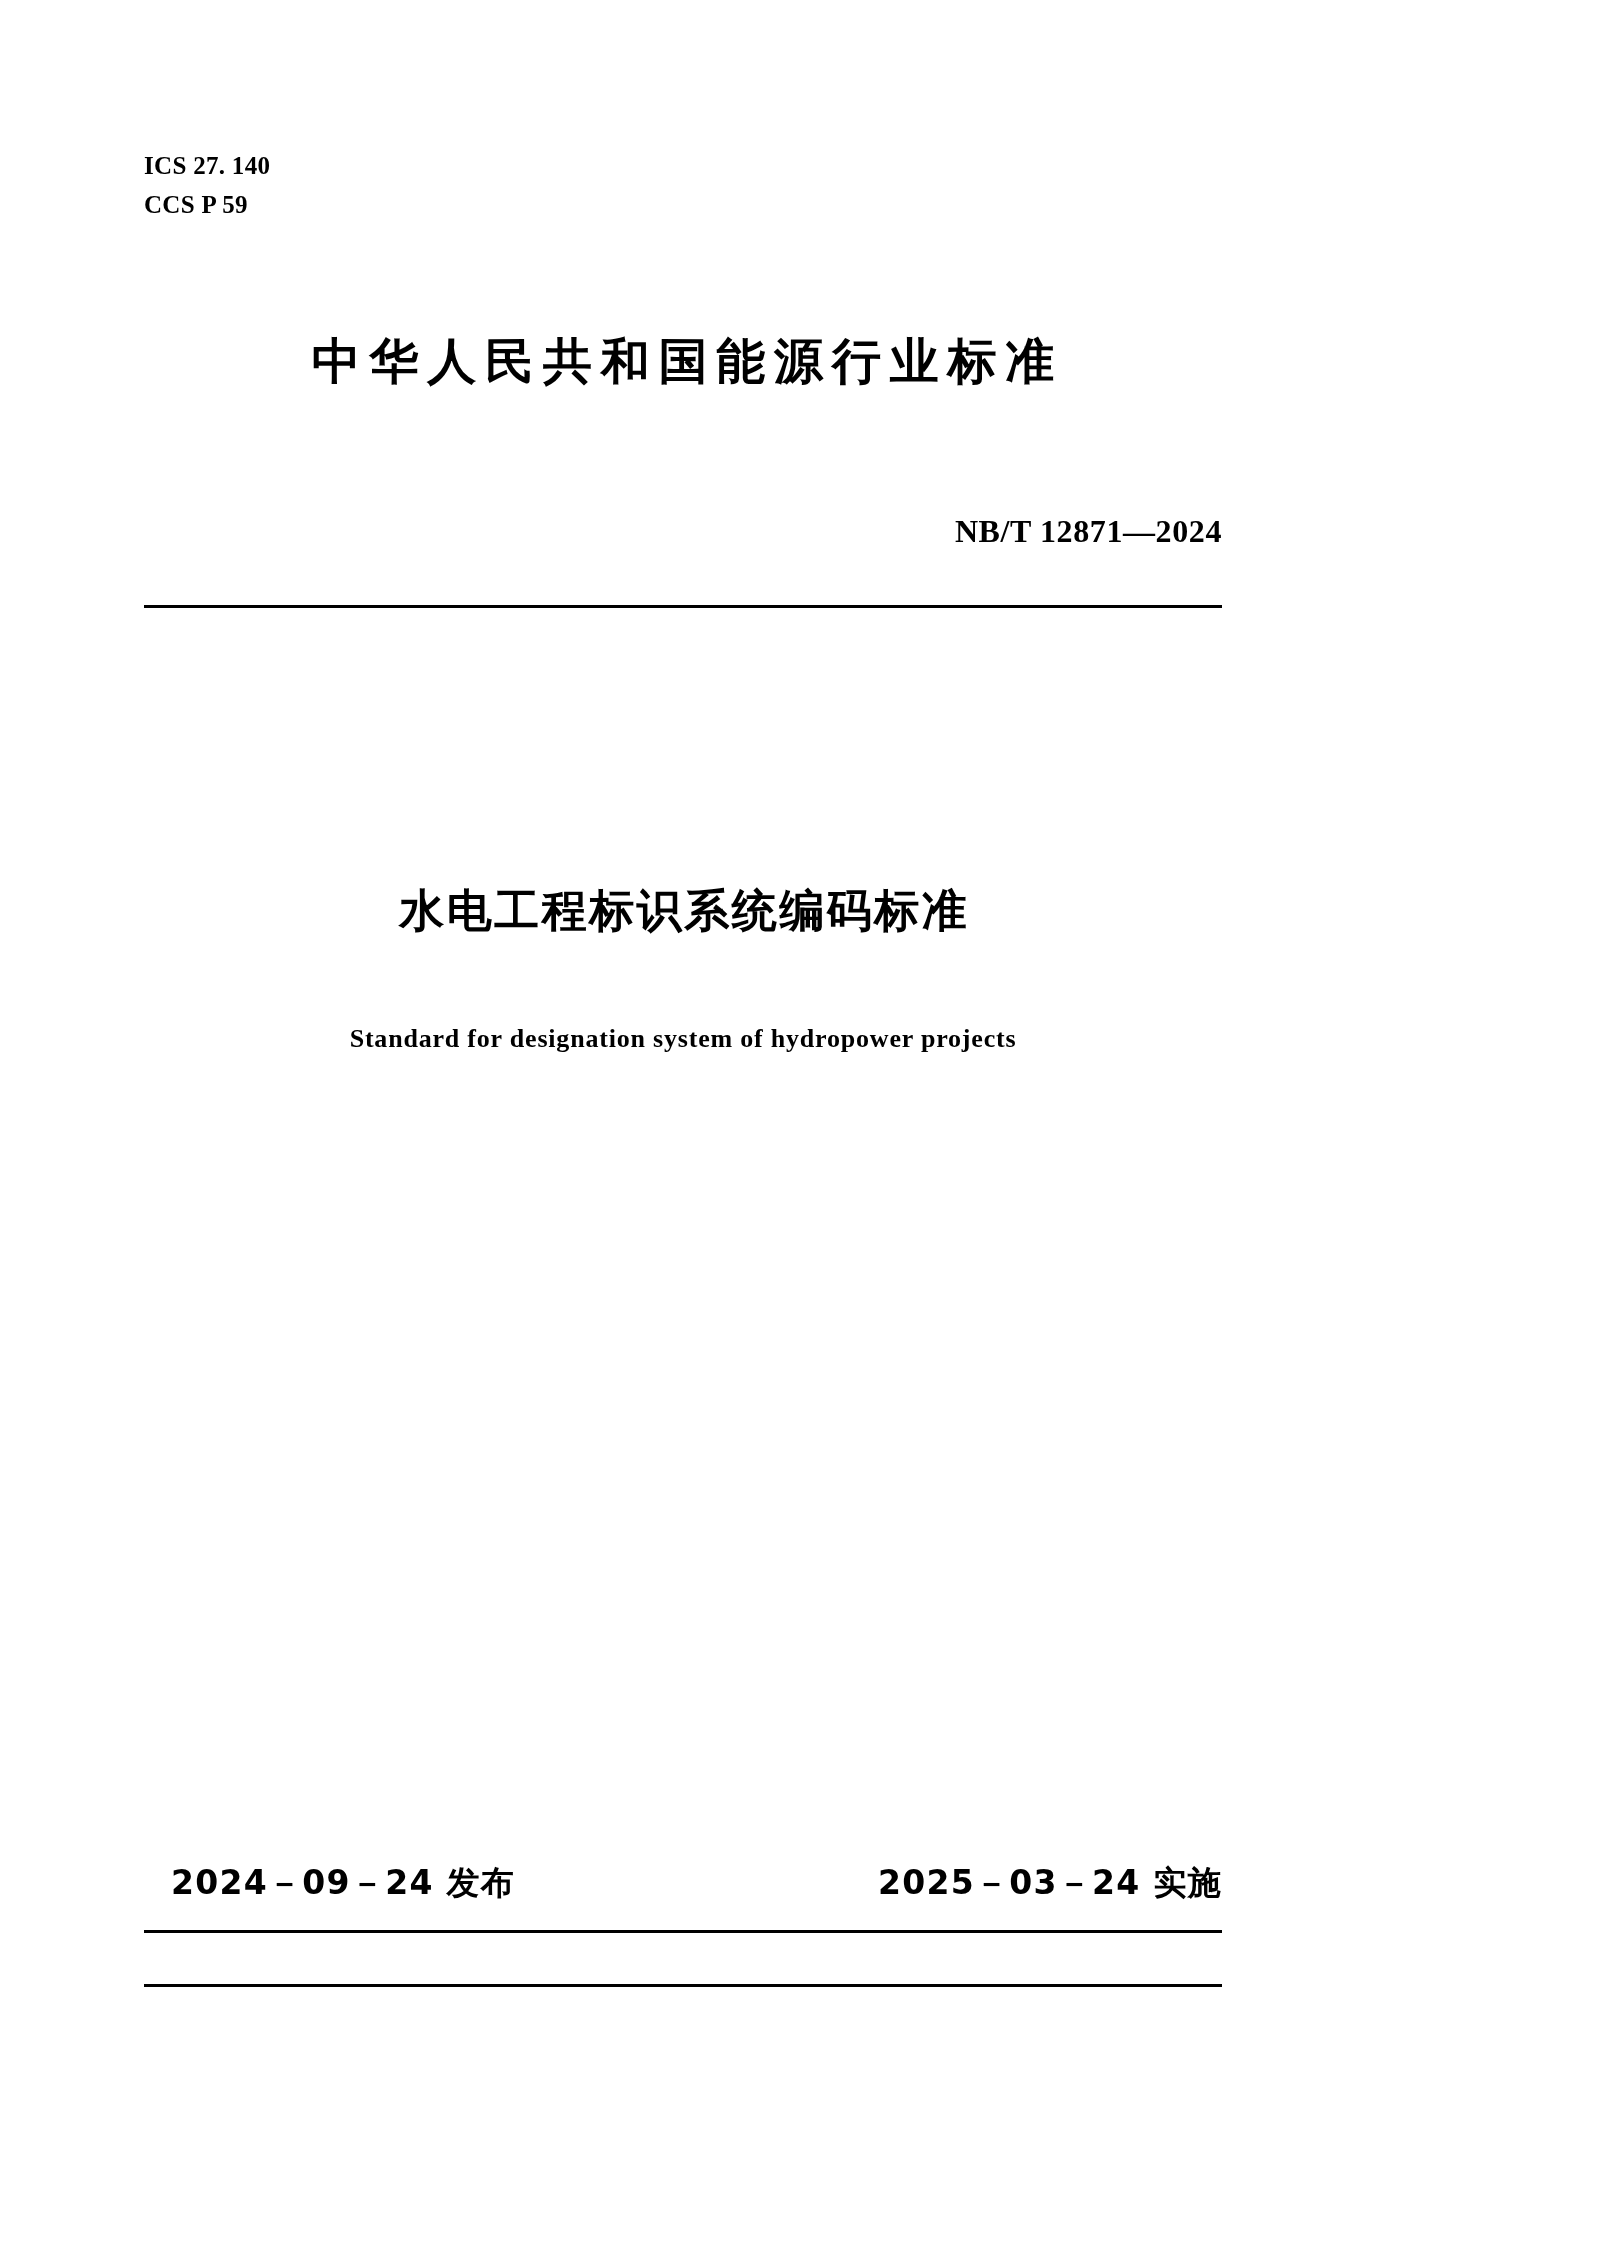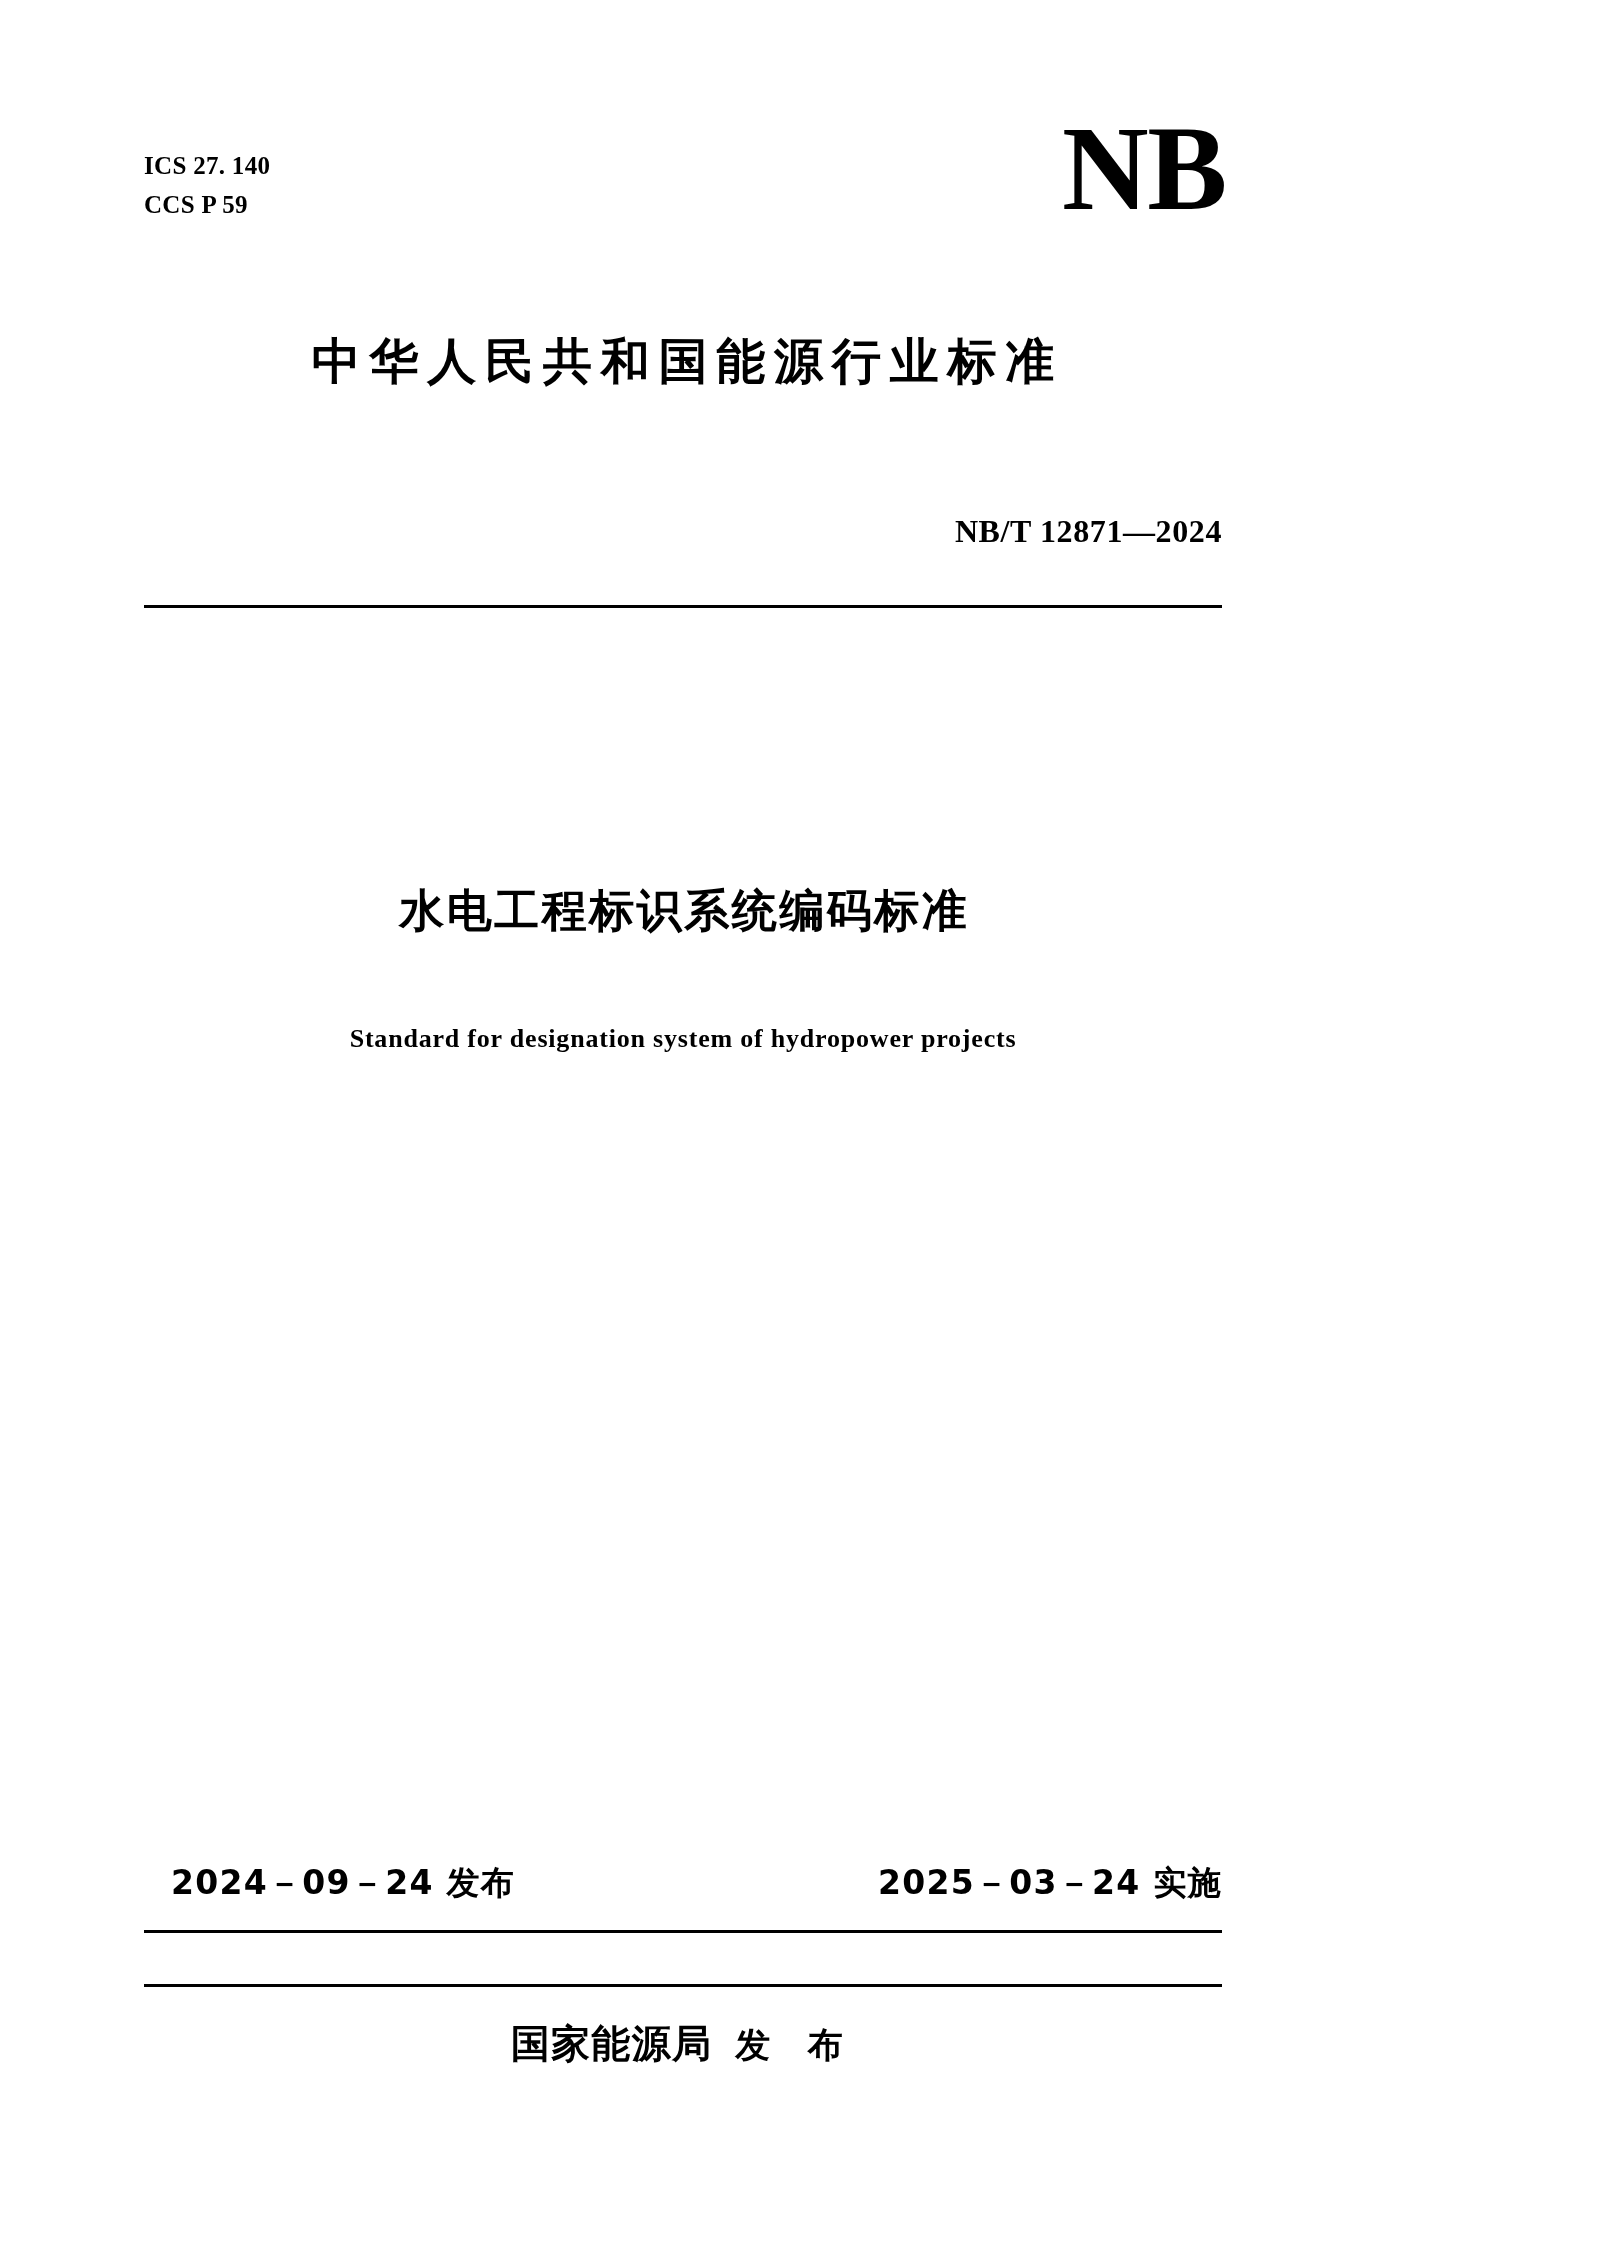--- a/index.html
+++ b/index.html
@@ -175,35 +175,31 @@
 </head>
 <body>
 
 <div class="page">
 
   <div class="ics-block">
     <div class="ics-line">ICS 27. 140</div>
     <div class="ics-line">CCS P 59</div>
   </div>
 
-  <div class="nb-logo">NB</div>
 
   <div class="cn-header">中华人民共和国能源行业标准</div>
 
   <div class="std-number">NB/T 12871—2024</div>
 
   <div class="rule-top"></div>
 
   <div class="title-cn">水电工程标识系统编码标准</div>
   <div class="title-en">Standard for designation system of hydropower projects</div>
 
   <div class="date-issue">2024－09－24 发布</div>
   <div class="date-effective">2025－03－24 实施</div>
 
   <div class="rule-bottom-1"></div>
   <div class="rule-bottom-2"></div>
 
-  <div class="publisher">
-    <span class="org">国家能源局</span><span class="verb">发 布</span>
-  </div>
 
 </div>
 
 
 </body></html>

